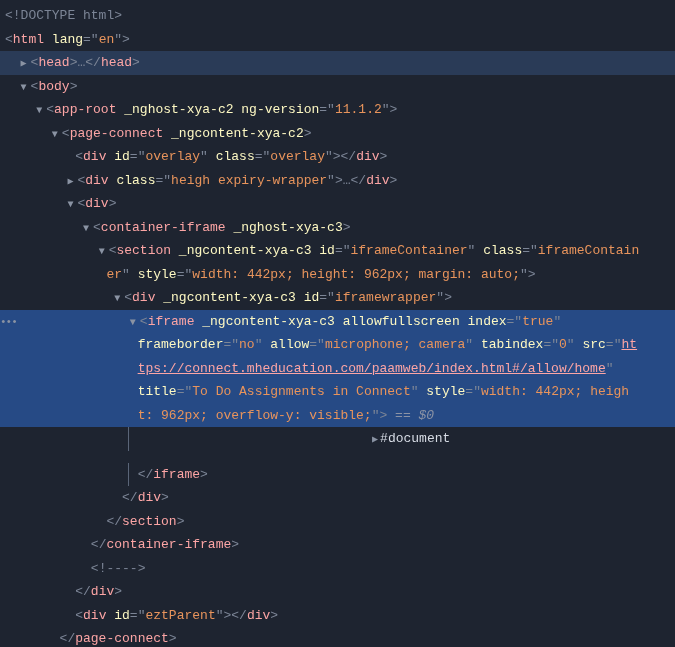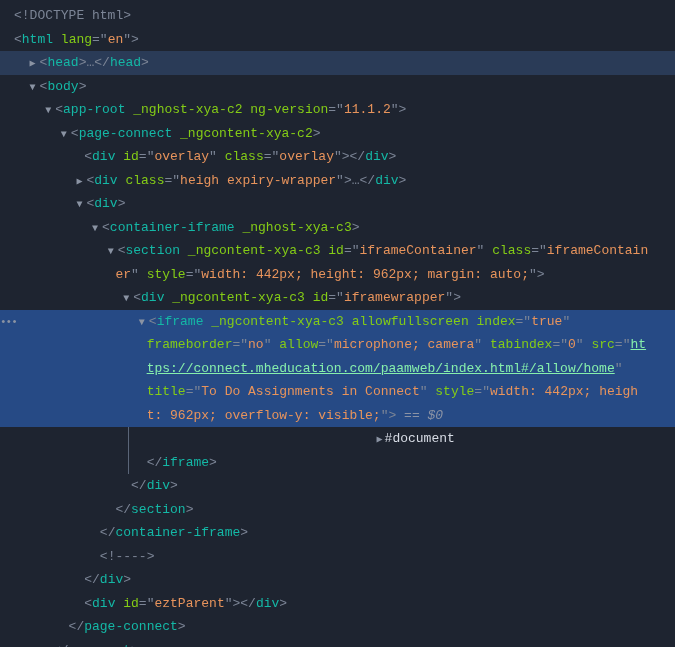--- a/index.html
+++ b/index.html
@@ -9,42 +9,42 @@
     font-family: Consolas, "Courier New", monospace;
     font-size: 13px;
     color: #cdd3dc;
     width: 675px;
     height: 647px;
     overflow: hidden;
     padding: 4px 0;
   }
   .line {
     white-space: pre;
-    padding: 2px 0 2px 14px;
+    padding: 2px 0 2px 5px;
     line-height: 1.5;
     position: relative;
   }
   .line.sel {
     background: #2a3b57;
   }
   .line.hl {
     background: #264a85;
   }
   .tri {
     display: inline-block;
     width: 10px;
     color: #8a93a3;
     font-size: 10px;
     cursor: pointer;
   }
   .p { color: #7c8596; } 
-  .tag { color: #14b8a6; }
-  .attr-name { color: #84cc16; }
+  .tag { color: #fca5a5; }
+  .attr-name { color: #fef9c3; }
   .attr-value { color: #e8945c; }
-  .url { color: #86efac; text-decoration: underline; }
+  .url { color: #fca5a5; text-decoration: underline; }
   .ghost { color: #8b93a5; font-style: italic; }
   .text { color: #d7dce5; }
   .ellipsis-gutter {
     position: absolute;
     left: 0;
     top: 4px;
     color: #8a93a3;
     letter-spacing: -1px;
     font-size: 11px;
   }
@@ -91,21 +91,21 @@
 <div class="line hl">                 <span class="attr-name">frameborder</span><span class="p">="</span><span class="attr-value">no</span><span class="p">"</span> <span class="attr-name">allow</span><span class="p">="</span><span class="attr-value">microphone; camera</span><span class="p">"</span> <span class="attr-name">tabindex</span><span class="p">="</span><span class="attr-value">0</span><span class="p">"</span> <span class="attr-name">src</span><span class="p">="</span><span class="url">ht</span></div>
 
 <div class="line hl">                 <span class="url">tps://connect.mheducation.com/paamweb/index.html#/allow/home</span><span class="p">"</span></div>
 
 <div class="line hl">                 <span class="attr-name">title</span><span class="p">="</span><span class="attr-value">To Do Assignments in Connect</span><span class="p">"</span> <span class="attr-name">style</span><span class="p">="</span><span class="attr-value">width: 442px; heigh</span></div>
 
 <div class="line hl">                 <span class="attr-value">t: 962px; overflow-y: visible;</span><span class="p">"&gt;</span><span class="ghost"> == $0</span></div>
 
 <div class="line" style="position:relative;text-align:center;"><span class="vbar"></span>                  <span class="tri">▶</span><span class="text">#document</span></div>
 
-<div class="line" style="position:relative;"><span class="vbar"></span>                 <span class="p">&lt;/</span><span class="tag">iframe</span><span class="p">&gt;</span></div>
+<div class="line" style="position:relative;margin-top:12px;"><span class="vbar"></span>                 <span class="p">&lt;/</span><span class="tag">iframe</span><span class="p">&gt;</span></div>
 
 <div class="line">               <span class="p">&lt;/</span><span class="tag">div</span><span class="p">&gt;</span></div>
 
 <div class="line">             <span class="p">&lt;/</span><span class="tag">section</span><span class="p">&gt;</span></div>
 
 <div class="line">           <span class="p">&lt;/</span><span class="tag">container-iframe</span><span class="p">&gt;</span></div>
 
 <div class="line">           <span class="p">&lt;!----&gt;</span></div>
 
 <div class="line">         <span class="p">&lt;/</span><span class="tag">div</span><span class="p">&gt;</span></div>

